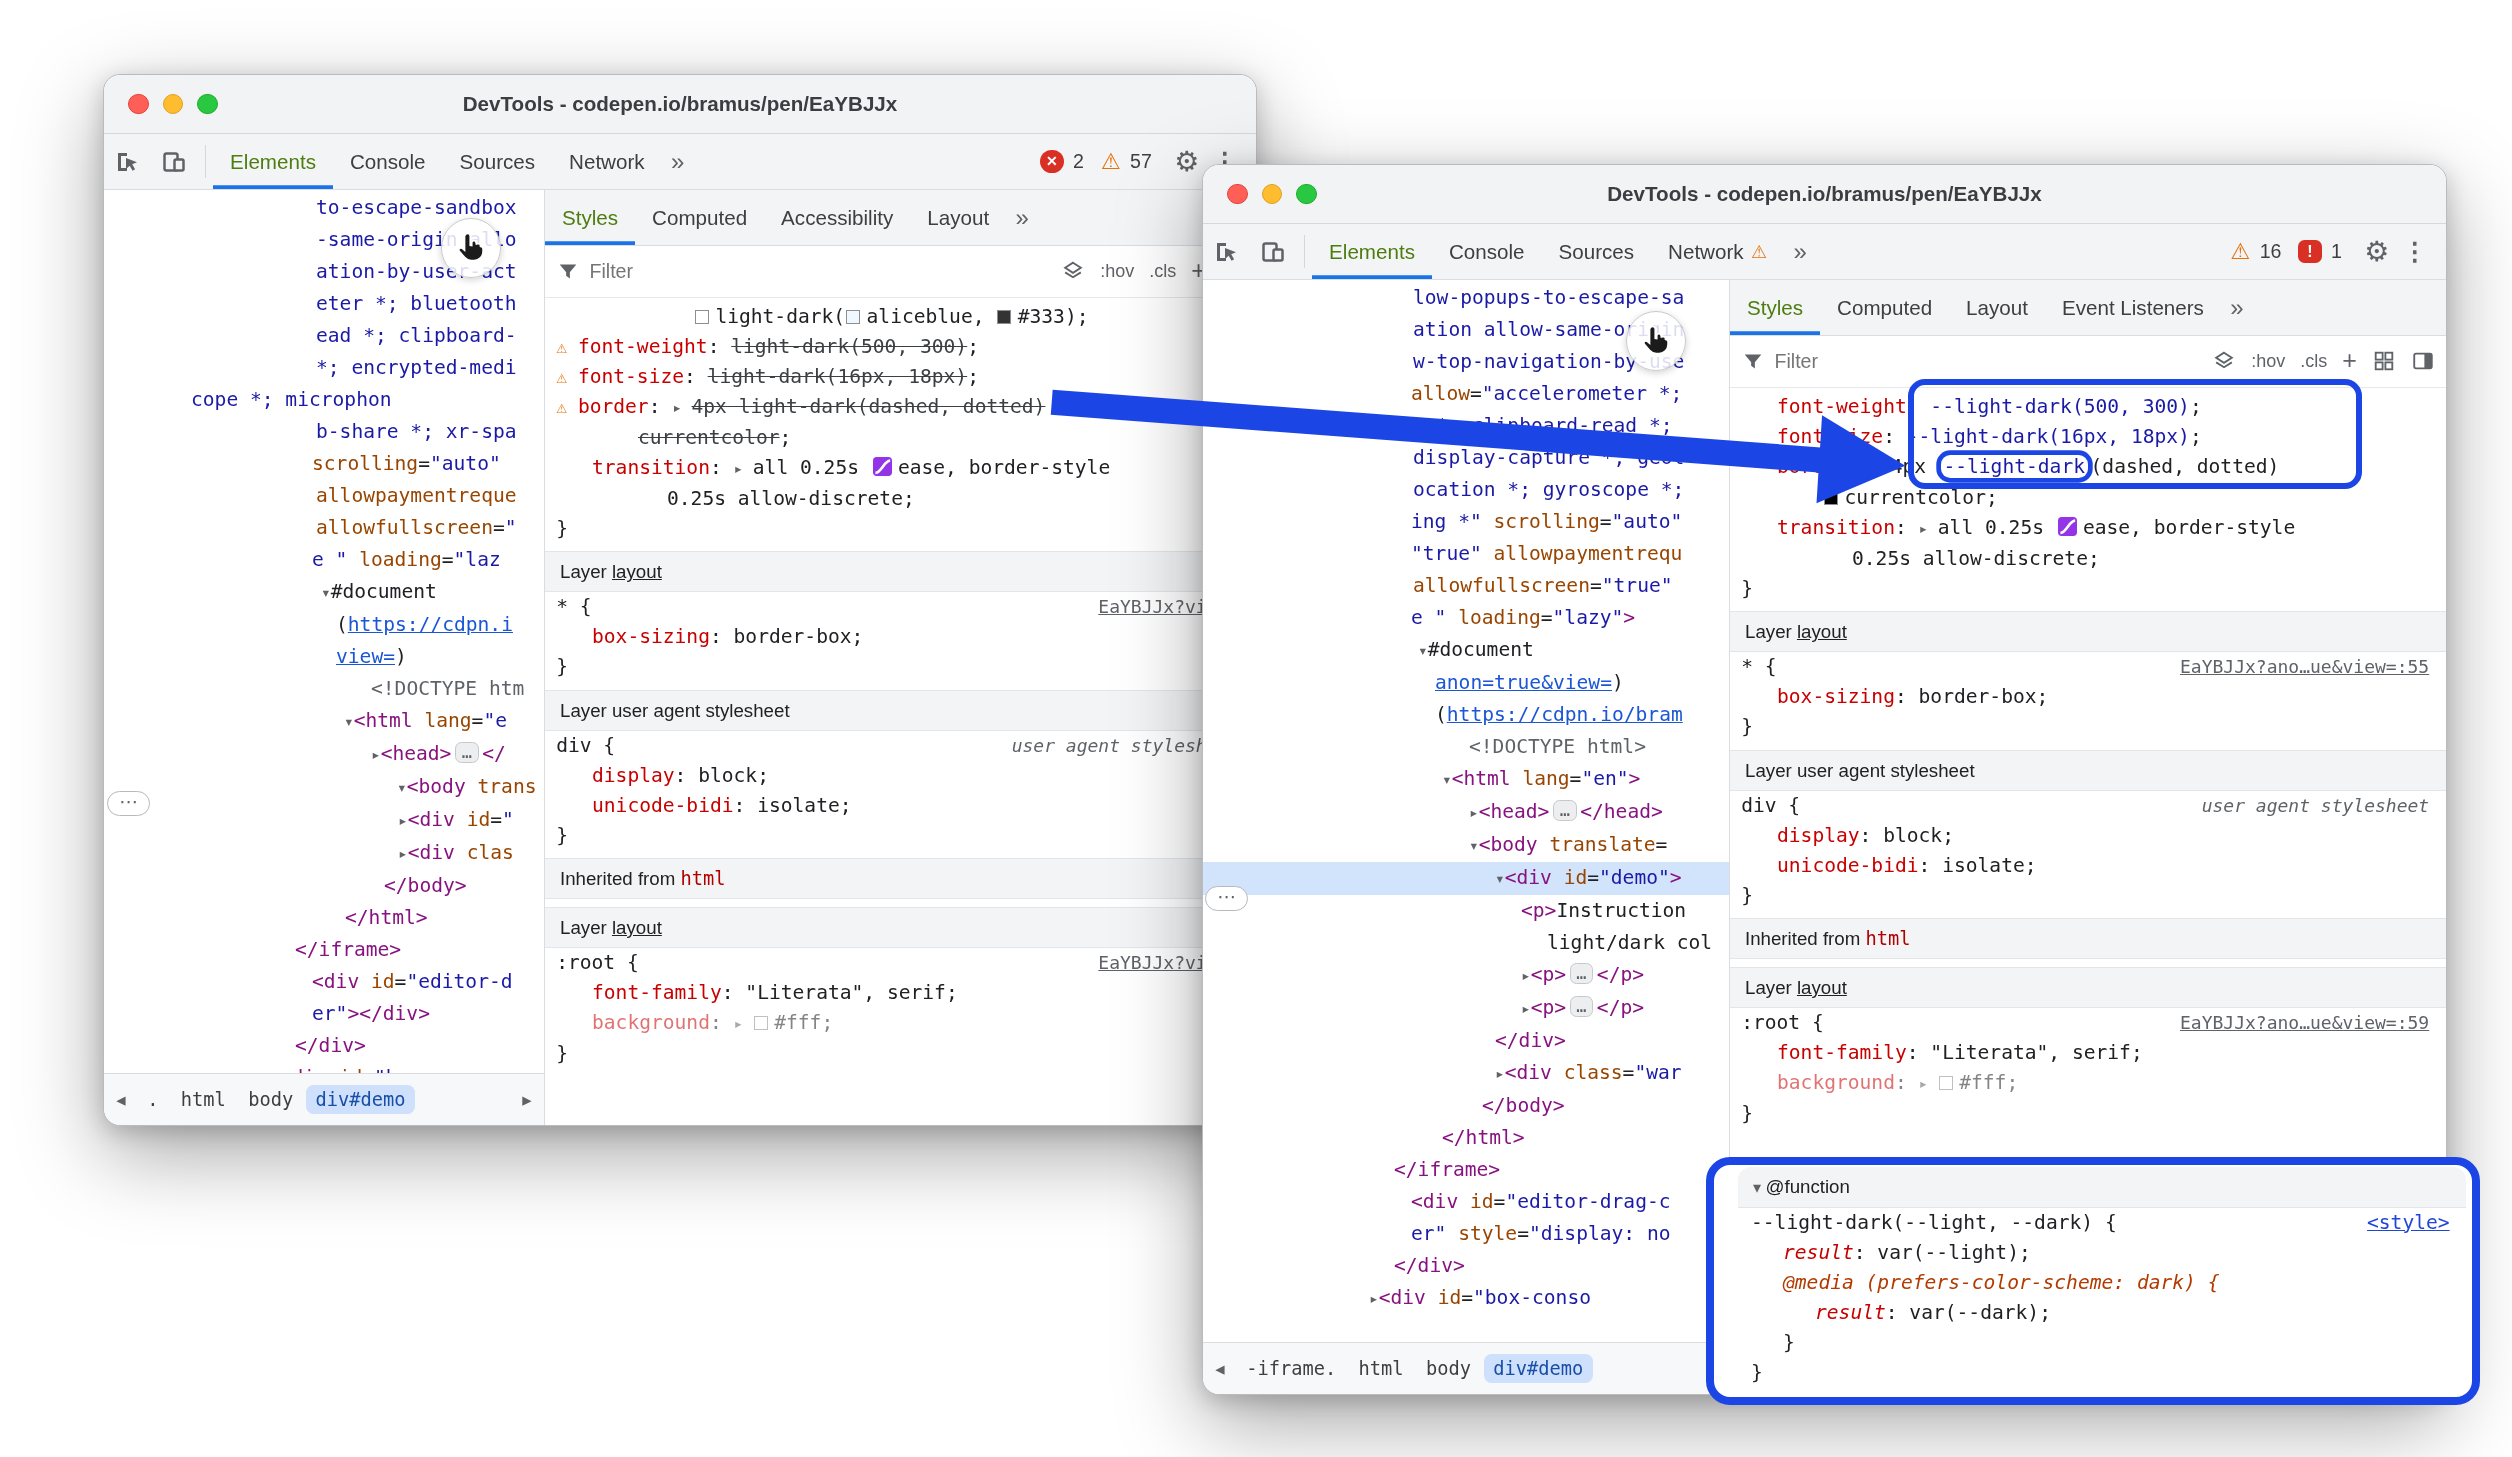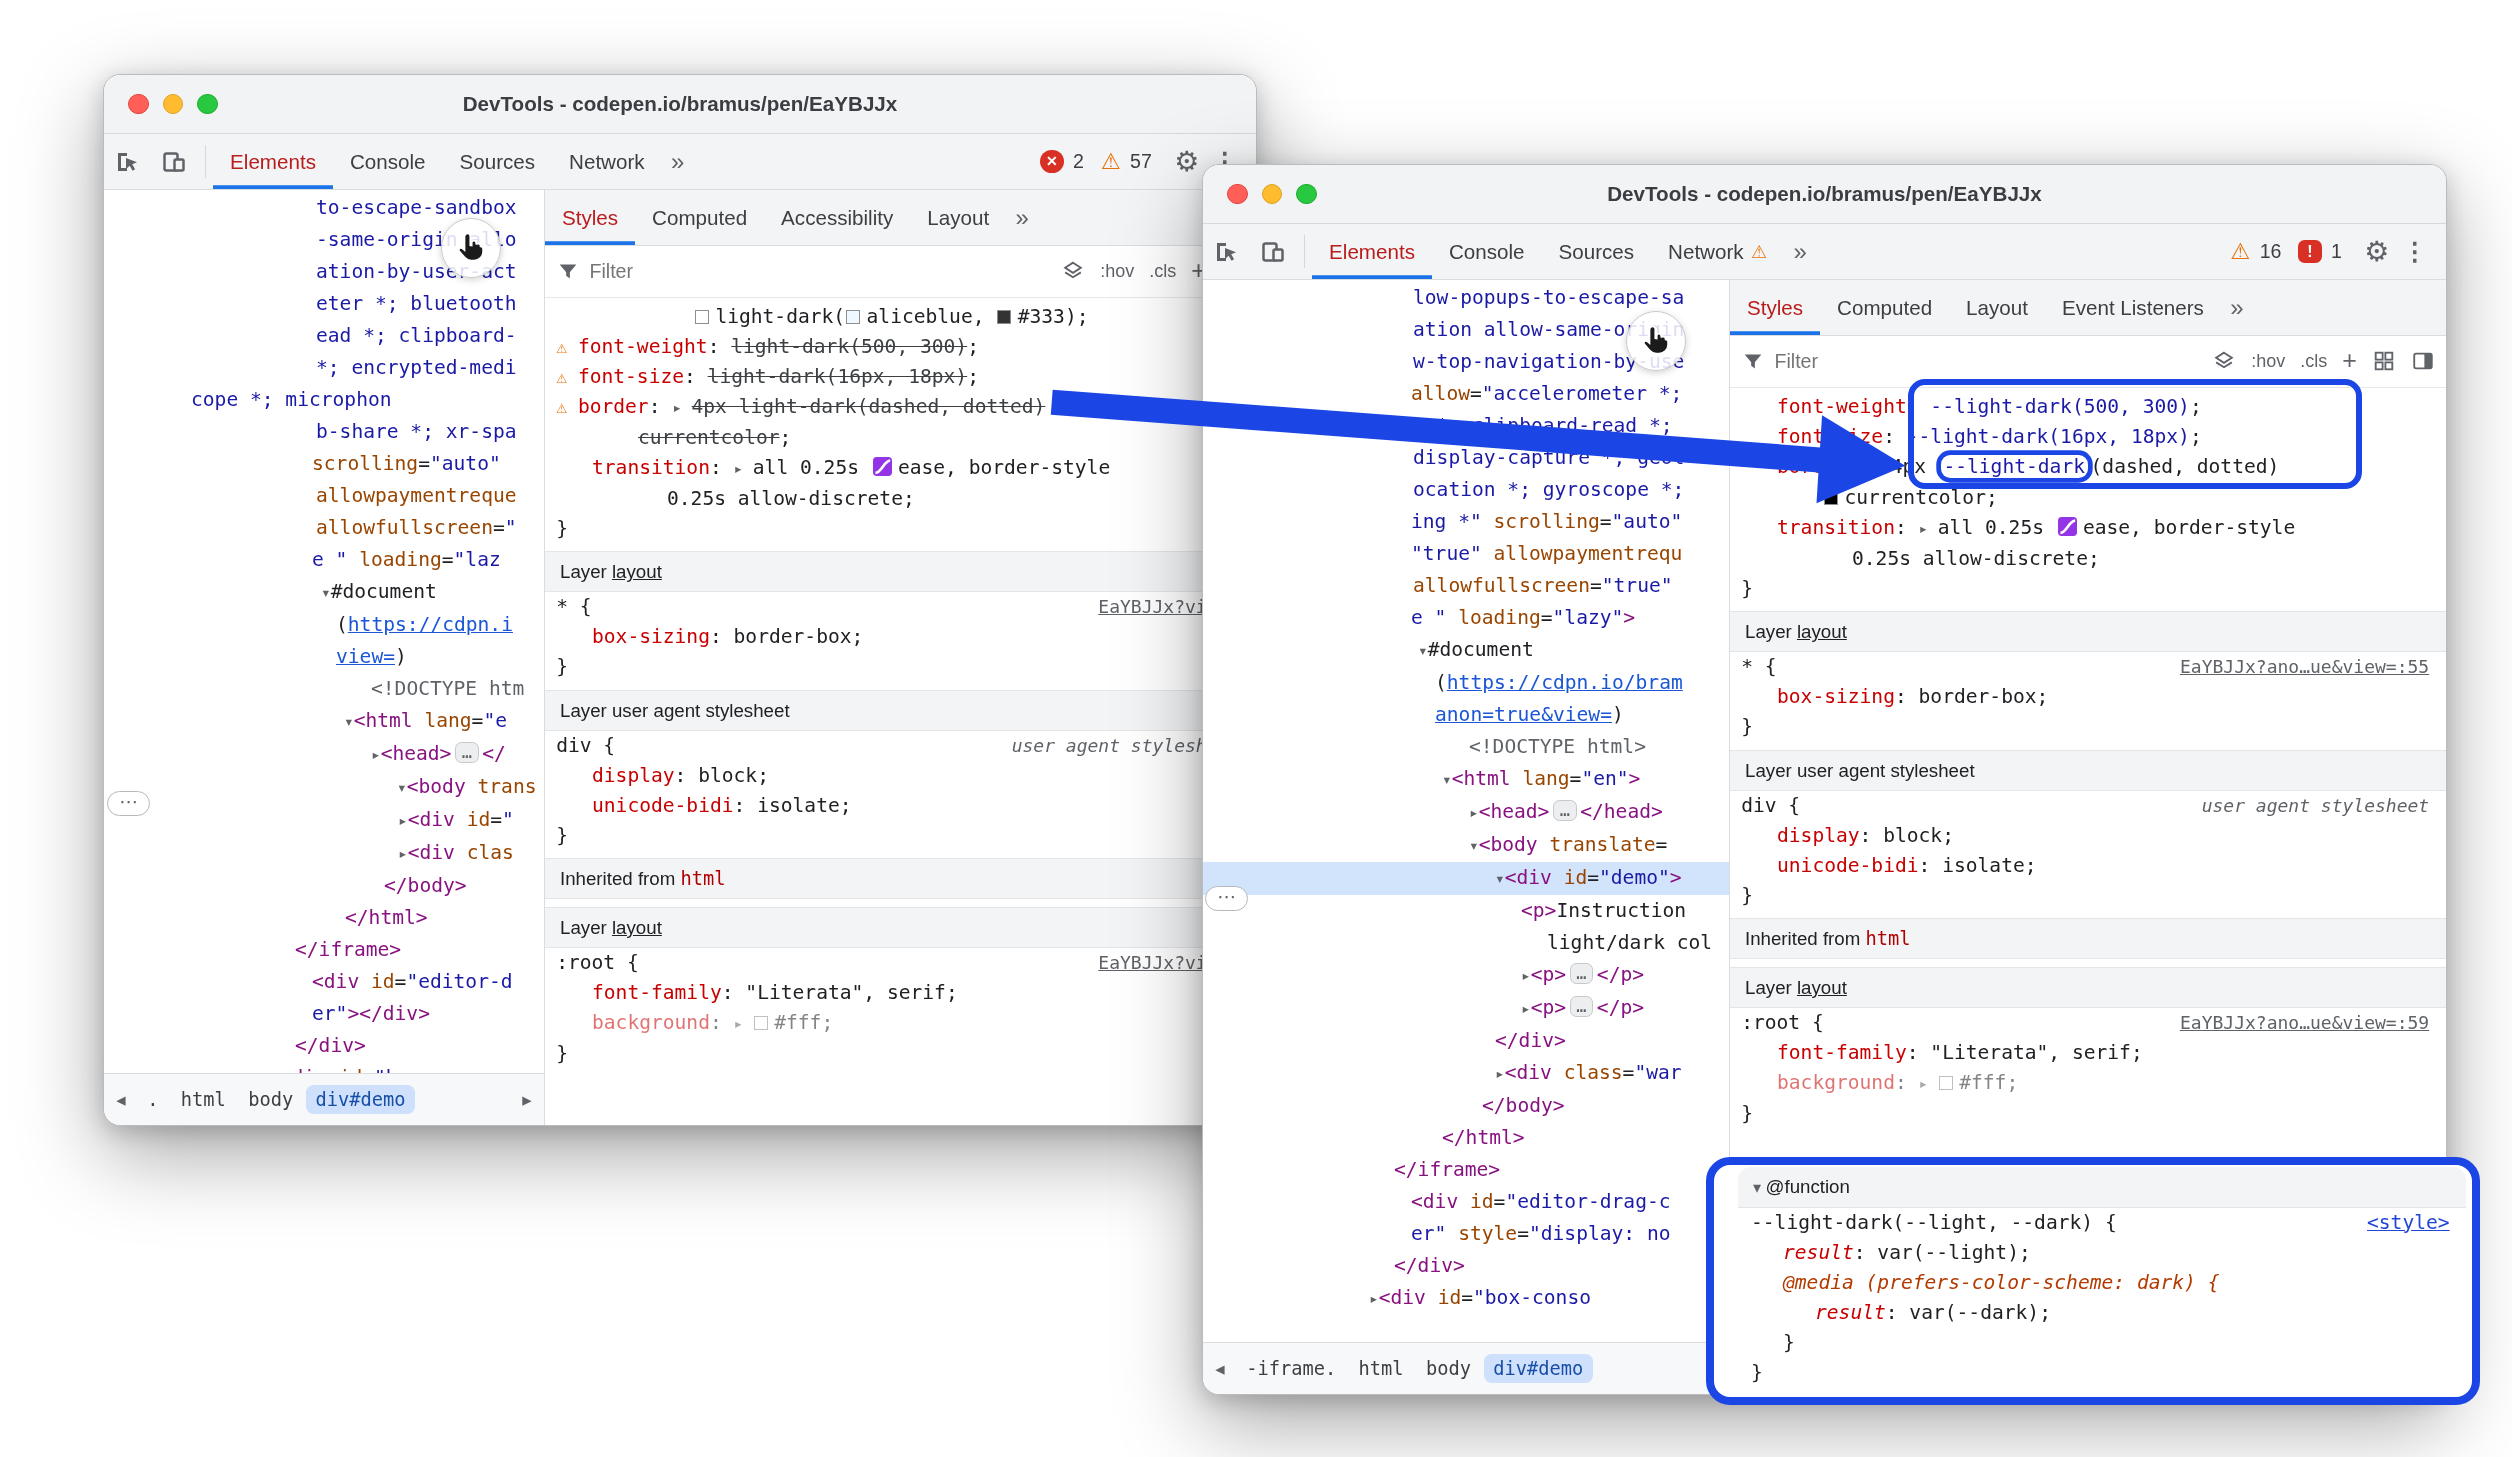--- a/index.html
+++ b/index.html
@@ -22,21 +22,21 @@
   .light.yellow { background:#febc2e; border:0.9px solid #dea123; }
   .light.green  { background:#28c840; border:0.9px solid #1dad2b; }
 
   .toolbar { height:56px; background:#f3f4f5; border-bottom:0.9px solid #dadce0;
     display:flex; align-items:stretch; }
   .tbi { padding:0 9.3px; display:flex; align-items:center; }
   .tbi svg { width:28px; height:28px; }
   .tsep { width:0.9px; background:#d5d8db; margin:11.2px 7.5px; }
   .tabs { display:flex; align-items:stretch; }
   .tab { padding:0 17px; display:flex; align-items:center; gap:7.5px; font-size:20.6px; color:#3c4043; }
-  .tab.sel { color:#b91c1c; box-shadow:inset 0 -3.7px 0 #1a73e8;justify-content:center; }
+  .tab.sel { color:#4d7c0f; box-shadow:inset 0 -3.7px 0 #1a73e8;justify-content:center; }
   .tab-warn { color:#e8710a; font-size:18px; }
   .moretabs { display:flex; align-items:center; font-size:24px; color:#5f6368; padding:0 9.3px; }
   .status { margin-left:auto; display:flex; align-items:center; gap:9.3px; padding-right:15px; }
   .errball { width:23.4px; height:23.4px; border-radius:50%; background:#d93025; color:#fff;
     font-size:14px; font-weight:bold; line-height:23.4px; text-align:center; }
   .issue { width:23.4px; height:23.4px; border-radius:6.5px; background:#d93025; color:#fff;
     font-size:16px; font-weight:bold; line-height:23.4px; text-align:center; }
   .warntri { color:#e8710a; font-size:22.4px; }
   .count { font-size:19.6px; color:#3c4043; margin-right:7.5px; }
   .gear { font-size:28px; color:#5f6368; margin-left:5.6px; }
@@ -359,22 +359,22 @@
             <div class="code-row" style="padding-left: 210px;"><span class="sg c-val">w-top-navigation-by-use</span></div>
             <div class="code-row" style="padding-left: 208px;"><span class="sg c-attr">allow</span><span class="sg c-txt">=</span><span class="sg c-val">"accelerometer *;</span></div>
             <div class="code-row" style="padding-left: 210px;"><span class="sg c-val">a *; clipboard-read *;</span></div>
             <div class="code-row" style="padding-left: 210px;"><span class="sg c-val">display-capture *; geol</span></div>
             <div class="code-row" style="padding-left: 210px;"><span class="sg c-val">ocation *; gyroscope *;</span></div>
             <div class="code-row" style="padding-left: 208px;"><span class="sg c-val">ing *" </span><span class="sg c-attr">scrolling</span><span class="sg c-txt">=</span><span class="sg c-val">"auto"</span></div>
             <div class="code-row" style="padding-left: 208px;"><span class="sg c-val">"true" </span><span class="sg c-attr">allowpaymentrequ</span></div>
             <div class="code-row" style="padding-left: 210px;"><span class="sg c-attr">allowfullscreen</span><span class="sg c-txt">=</span><span class="sg c-val">"true"</span></div>
             <div class="code-row" style="padding-left: 208px;"><span class="sg c-val">e " </span><span class="sg c-attr">loading</span><span class="sg c-txt">=</span><span class="sg c-val">"lazy"</span><span class="sg c-tag">&gt;</span></div>
             <div class="code-row" style="padding-left: 215px;"><span class="sg c-tri">▾</span><span class="sg c-txt">#document</span></div>
+            <div class="code-row" style="padding-left: 232px;"><span class="sg c-lnk">anon=true&amp;view=</span><span class="sg c-txt">)</span></div>
             <div class="code-row" style="padding-left: 232px;"><span class="sg c-txt">(</span><span class="sg c-lnk">https://cdpn.io/bram</span></div>
-            <div class="code-row" style="padding-left: 232px;"><span class="sg c-lnk">anon=true&amp;view=</span><span class="sg c-txt">)</span></div>
             <div class="code-row" style="padding-left: 266px;"><span class="sg c-gray">&lt;!DOCTYPE html&gt;</span></div>
             <div class="code-row" style="padding-left: 239px;"><span class="sg c-tri">▾</span><span class="sg c-tag">&lt;html </span><span class="sg c-attr">lang</span><span class="sg c-txt">=</span><span class="sg c-val">"en"</span><span class="sg c-tag">&gt;</span></div>
             <div class="code-row" style="padding-left: 266px;"><span class="sg c-tri">▸</span><span class="sg c-tag">&lt;head&gt;</span><span class="sg c-ell">…</span><span class="sg c-tag">&lt;/head&gt;</span></div>
             <div class="code-row" style="padding-left: 266px;"><span class="sg c-tri">▾</span><span class="sg c-tag">&lt;body </span><span class="sg c-attr">translate</span><span class="sg c-txt">=</span></div>
             <div class="code-row seldom" style="padding-left: 292px;"><span class="sg c-tri">▾</span><span class="sg c-tag">&lt;div </span><span class="sg c-attr">id</span><span class="sg c-txt">=</span><span class="sg c-val">"demo"</span><span class="sg c-tag">&gt;</span></div>
             <div class="code-row" style="padding-left: 318px;"><span class="sg c-tag">&lt;p&gt;</span><span class="sg c-txt">Instruction</span></div>
             <div class="code-row" style="padding-left: 344px;"><span class="sg c-txt">light/dark col</span></div>
             <div class="code-row" style="padding-left: 318px;"><span class="sg c-tri">▸</span><span class="sg c-tag">&lt;p&gt;</span><span class="sg c-ell">…</span><span class="sg c-tag">&lt;/p&gt;</span></div>
             <div class="code-row" style="padding-left: 318px;"><span class="sg c-tri">▸</span><span class="sg c-tag">&lt;p&gt;</span><span class="sg c-ell">…</span><span class="sg c-tag">&lt;/p&gt;</span></div>
             <div class="code-row" style="padding-left: 292px;"><span class="sg c-tag">&lt;/div&gt;</span></div>

